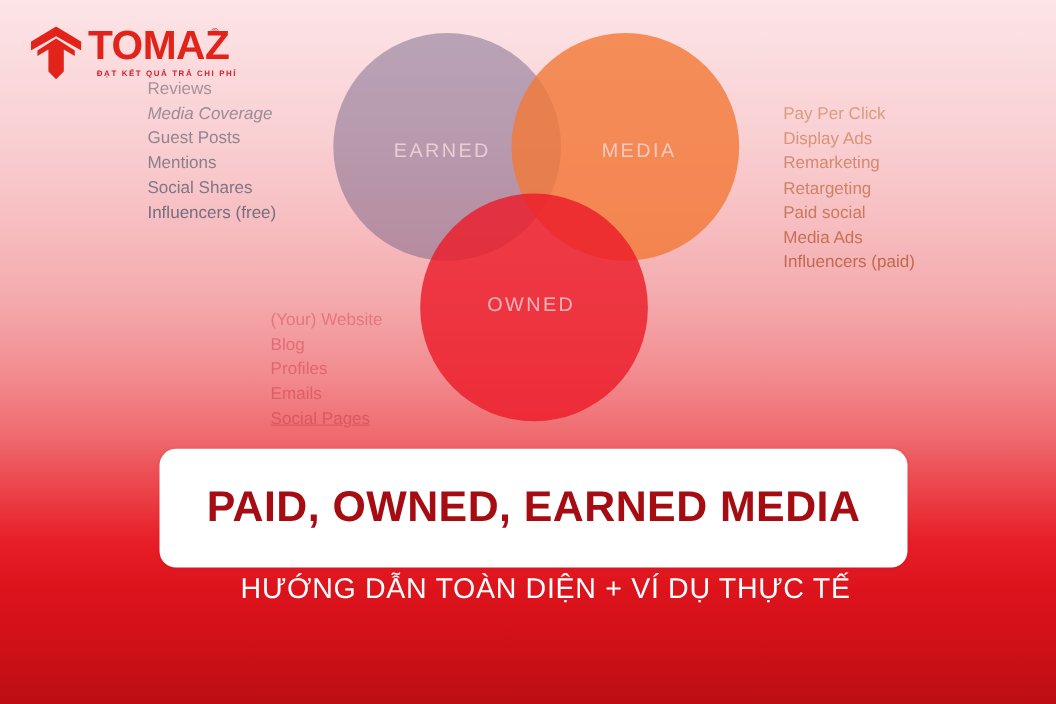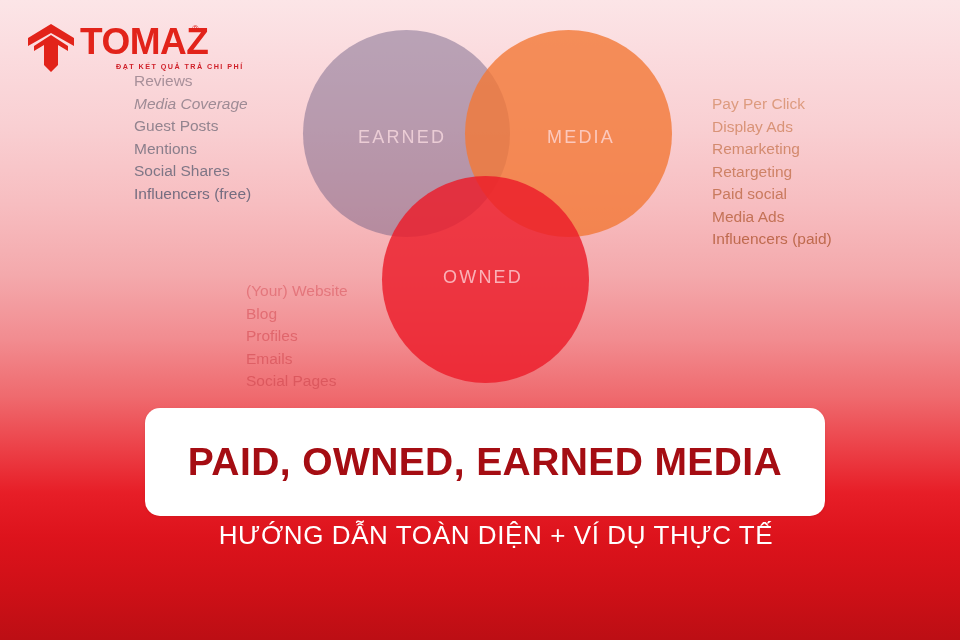--- a/index.html
+++ b/index.html
@@ -37,21 +37,21 @@
     font-size:37px; font-weight:bold; letter-spacing:-0.5px;
     color:#e2231a; line-height:40px;
   }
   #logo .reg {
     position:absolute; left:164px; top:2px;
     font-size:9px; color:#e2231a;
   }
   #logo .tagline {
     position:absolute; left:60px; top:40px;
     font-size:7.2px; letter-spacing:1.45px; color:#d0212a;
-    font-weight:bold; white-space:nowrap;margin-left:28px;
+    font-weight:bold; white-space:nowrap;
   }
 
   
   #venn { position:absolute; left:0; top:0; width:960px; height:640px; pointer-events:none; }
   .circle { position:absolute; border-radius:50%; }
   .c-earned {
     left:303px; top:30px; width:207px; height:207px;
     background:rgba(105,88,128,0.45);
   }
   .c-paid {
@@ -94,21 +94,21 @@
   #list-paid li:nth-child(5){ color:#c97a5e; }
   #list-paid li:nth-child(6){ color:#c47256; }
   #list-paid li:nth-child(7){ color:#bf6a4e; }
 
   #list-owned { left:246px; top:280px; }
   #list-owned li { color:#e06268; }
   #list-owned li:nth-child(1){ color:#e4767c; }
   #list-owned li:nth-child(2){ color:#e26d73; }
   #list-owned li:nth-child(3){ color:#e0666c; }
   #list-owned li:nth-child(4){ color:#de5f65; }
-  #list-owned li:nth-child(5){ color:#dc585e; }
+  #list-owned li:nth-child(5){ color:#dc585e;text-decoration:underline; }
 
   
   #title-card {
     position:absolute; left:145px; top:392px;
     width:680px; height:108px;
     background:#ffffff; border-radius:15px;
     display:flex; align-items:center; justify-content:center;
     box-shadow:0 1px 3px rgba(120,0,0,0.10);
     margin-top:16px;
   }

